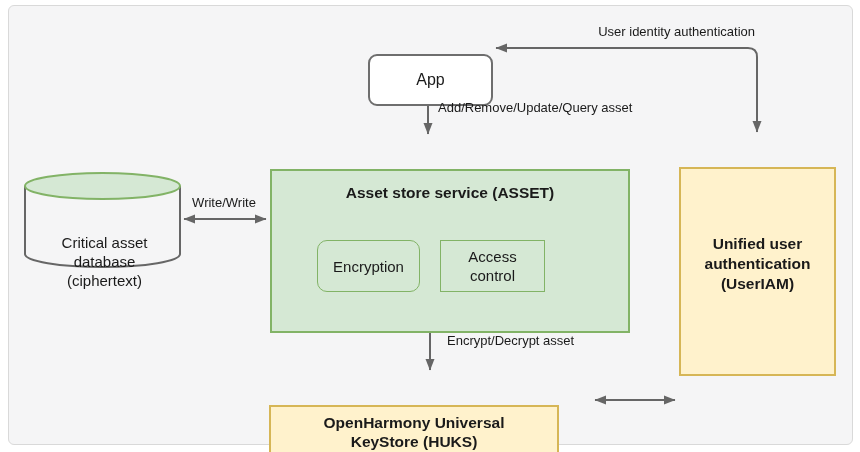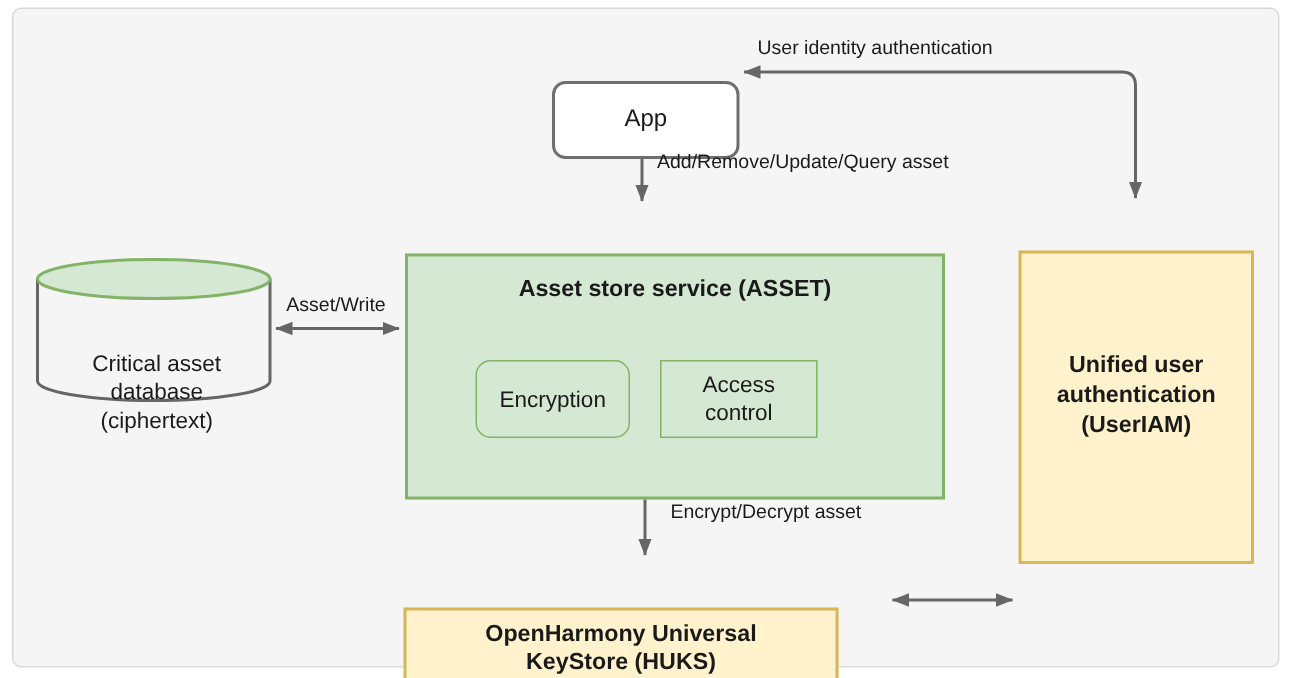--- a/index.html
+++ b/index.html
@@ -25,21 +25,21 @@
   .subnode{background:var(--green-fill);border:1.5px solid var(--green-border);font-size:15px;line-height:19px;}
   .encryption{left:317px;top:209px;width:103px;height:52px;border-radius:10px;}
   .access{left:440px;top:209px;width:105px;height:52px;}
   .useriam{left:679px;top:136px;width:157px;height:209px;background:var(--yellow-fill);
            border:2px solid var(--yellow-border);font-weight:bold;font-size:15.5px;
            line-height:20px;padding-bottom:16px;}
   .huks{left:269px;top:374px;width:290px;height:53px;background:var(--yellow-fill);
         border:2px solid var(--yellow-border);font-weight:bold;font-size:15.5px;line-height:19px;}
   .dblabel{left:25px;top:202px;width:159px;height:56px;font-size:15px;line-height:19px;}
   .edge-label{position:absolute;font-size:13px;line-height:15px;white-space:nowrap;}
-  .lbl-user-identity{left:505px;top:24px;width:250px;text-align:left;}
+  .lbl-user-identity{left:505px;top:24px;width:250px;text-align:right;}
   .lbl-asset-ops{left:438px;top:100px;}
   .lbl-read-write{left:180px;top:195px;width:88px;text-align:center;}
   .lbl-encrypt{left:447px;top:333px;}
   .arrows path{stroke:var(--arrow);stroke-width:2;fill:none;}
   .arrows .head{fill:var(--arrow);stroke:none;}
   .cyl-shape{fill:var(--green-fill);stroke:var(--green-border);stroke-width:2;}
 </style>
 </head>
 <body>
 
@@ -96,15 +96,15 @@
 (UserIAM)</span>
   </div>
 
   <div class="node huks">
     <span>OpenHarmony Universal
 KeyStore (HUKS)</span>
   </div>
 
   <div class="edge-label lbl-user-identity">User identity authentication</div>
   <div class="edge-label lbl-asset-ops">Add/Remove/Update/Query asset</div>
-  <div class="edge-label lbl-read-write">Asset/Write</div>
+  <div class="edge-label lbl-read-write">Write/Write</div>
   <div class="edge-label lbl-encrypt">Encrypt/Decrypt asset</div>
 </div>
 
 </body></html>

